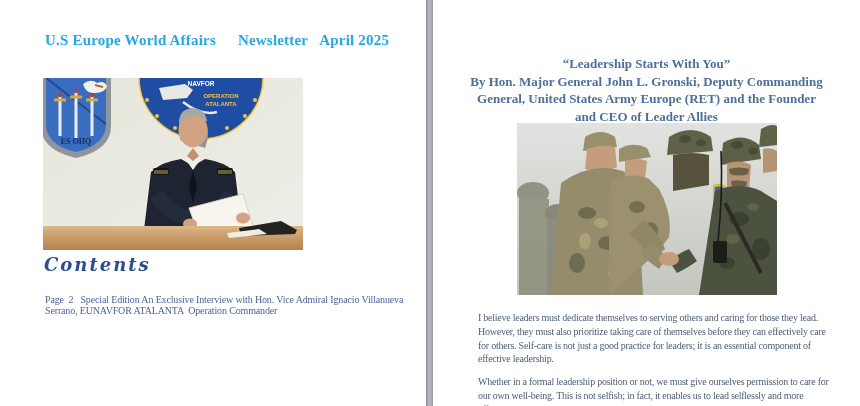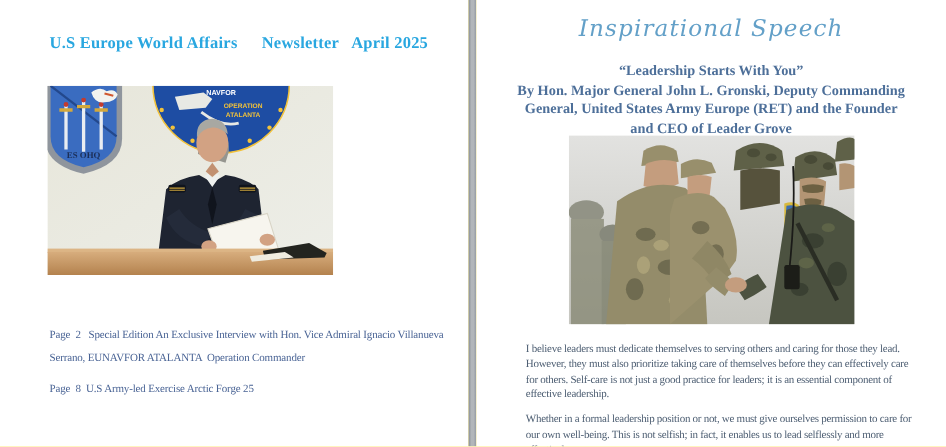--- a/index.html
+++ b/index.html
@@ -24,21 +24,21 @@
   .photo{position:absolute;overflow:hidden;}
   .photo svg{display:block;}
   .photo-admiral{left:43px;top:78px;width:260px;height:172px;}
   .contents-heading{
     position:absolute;left:44px;top:254px;
     font-family:"DejaVu Serif",serif;font-style:italic;font-weight:bold;
     font-size:18px;letter-spacing:2px;color:#2e4e8e;
   }
   .contents-list{
     position:absolute;left:45px;top:294px;width:378px;
-    font-size:10px;line-height:21px;letter-spacing:-.15px;color:#4a6495;
+    font-size:10px;line-height:11px;letter-spacing:-.15px;color:#4a6495;
   }
   .toc-item{margin:0 0 7px 0;white-space:pre-wrap;}
   
   .script-title{
     position:absolute;left:0;top:14px;width:100%;margin:0;text-align:center;
     font-family:"DejaVu Serif",serif;font-style:italic;font-weight:normal;
     font-size:21px;letter-spacing:1px;color:#63a0c8;
   }
   .subtitle{
     position:absolute;left:8px;top:55px;width:411px;text-align:center;
@@ -150,37 +150,36 @@
 
         <g>
           <rect x="0" y="148" width="260" height="4" fill="#dcb585"></rect>
           <rect x="0" y="151" width="260" height="21" fill="url(#desk)"></rect>
           <path d="M196 150 l42 -7 16 9 -2 4 -54 2 Z" fill="#23241f"></path>
           <path d="M184 155 l32 -4 8 5 -38 4 Z" fill="#efece0"></path>
         </g>
       </svg>
     </div>
 
+    <div class="contents-heading">Contents</div>
 
     <div class="contents-list">
       <p class="toc-item">Page  2   Special Edition An Exclusive Interview with Hon. Vice Admiral Ignacio Villanueva Serrano, EUNAVFOR ATALANTA  Operation Commander</p>
-      <p class="toc-item">Page  8  U.S Army-led Exercise Arctic Forge 25</p>
     </div>
   </section>
 
   <div class="divider"></div>
 
   <section class="page right">
 
-    <h1 class="script-title">Inspirational Speech</h1>
 
     <div class="subtitle">“Leadership Starts With You”
 By Hon. Major General John L. Gronski, Deputy Commanding
 General, United States Army Europe (RET) and the Founder
-and CEO of Leader Grove</div>
+and CEO of Leader Allies</div>
 
     <div class="photo photo-soldiers">
       <svg width="260" height="172" viewBox="0 0 260 172">
         <defs>
           <linearGradient id="sky" x1="0" y1="0" x2="0" y2="1">
             <stop offset="0" stop-color="#e2e2e0"></stop>
               <stop offset="1" stop-color="#c6c6c0"></stop>
           </linearGradient>
         </defs>
         <rect width="260" height="172" fill="url(#sky)"></rect>

